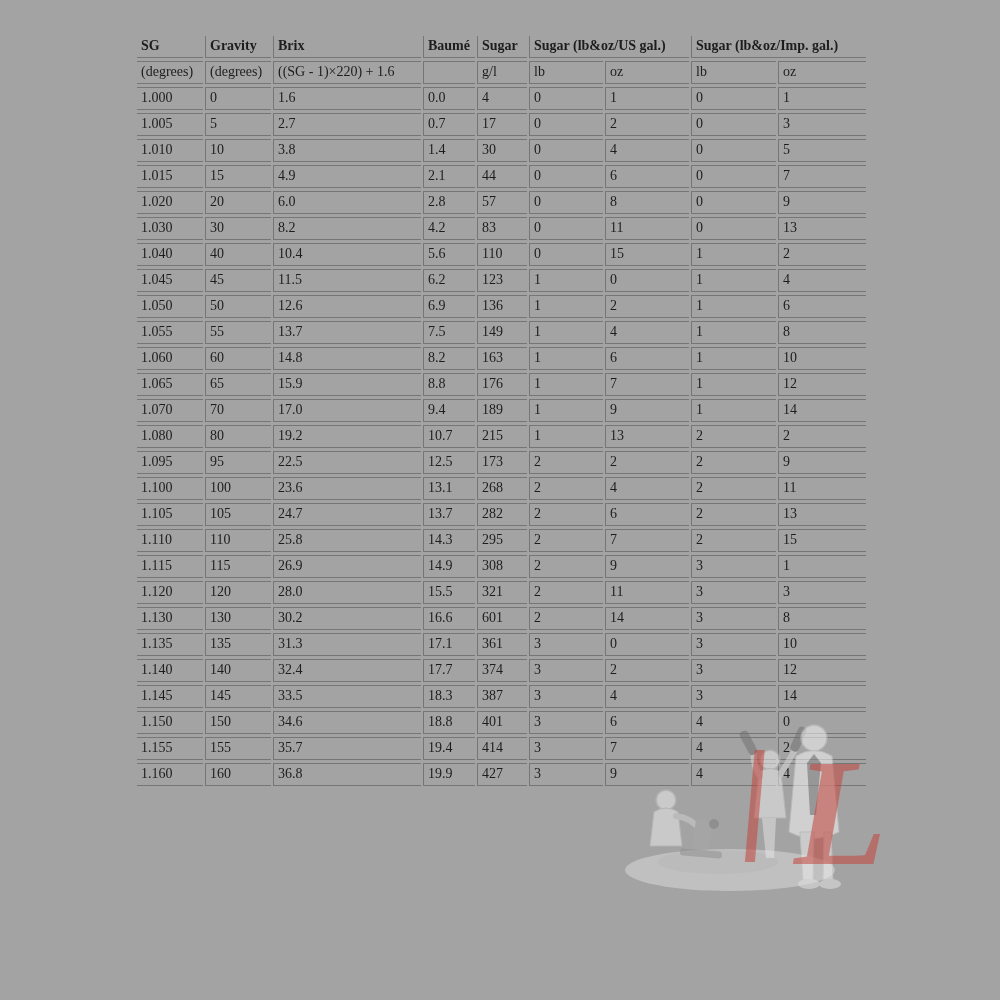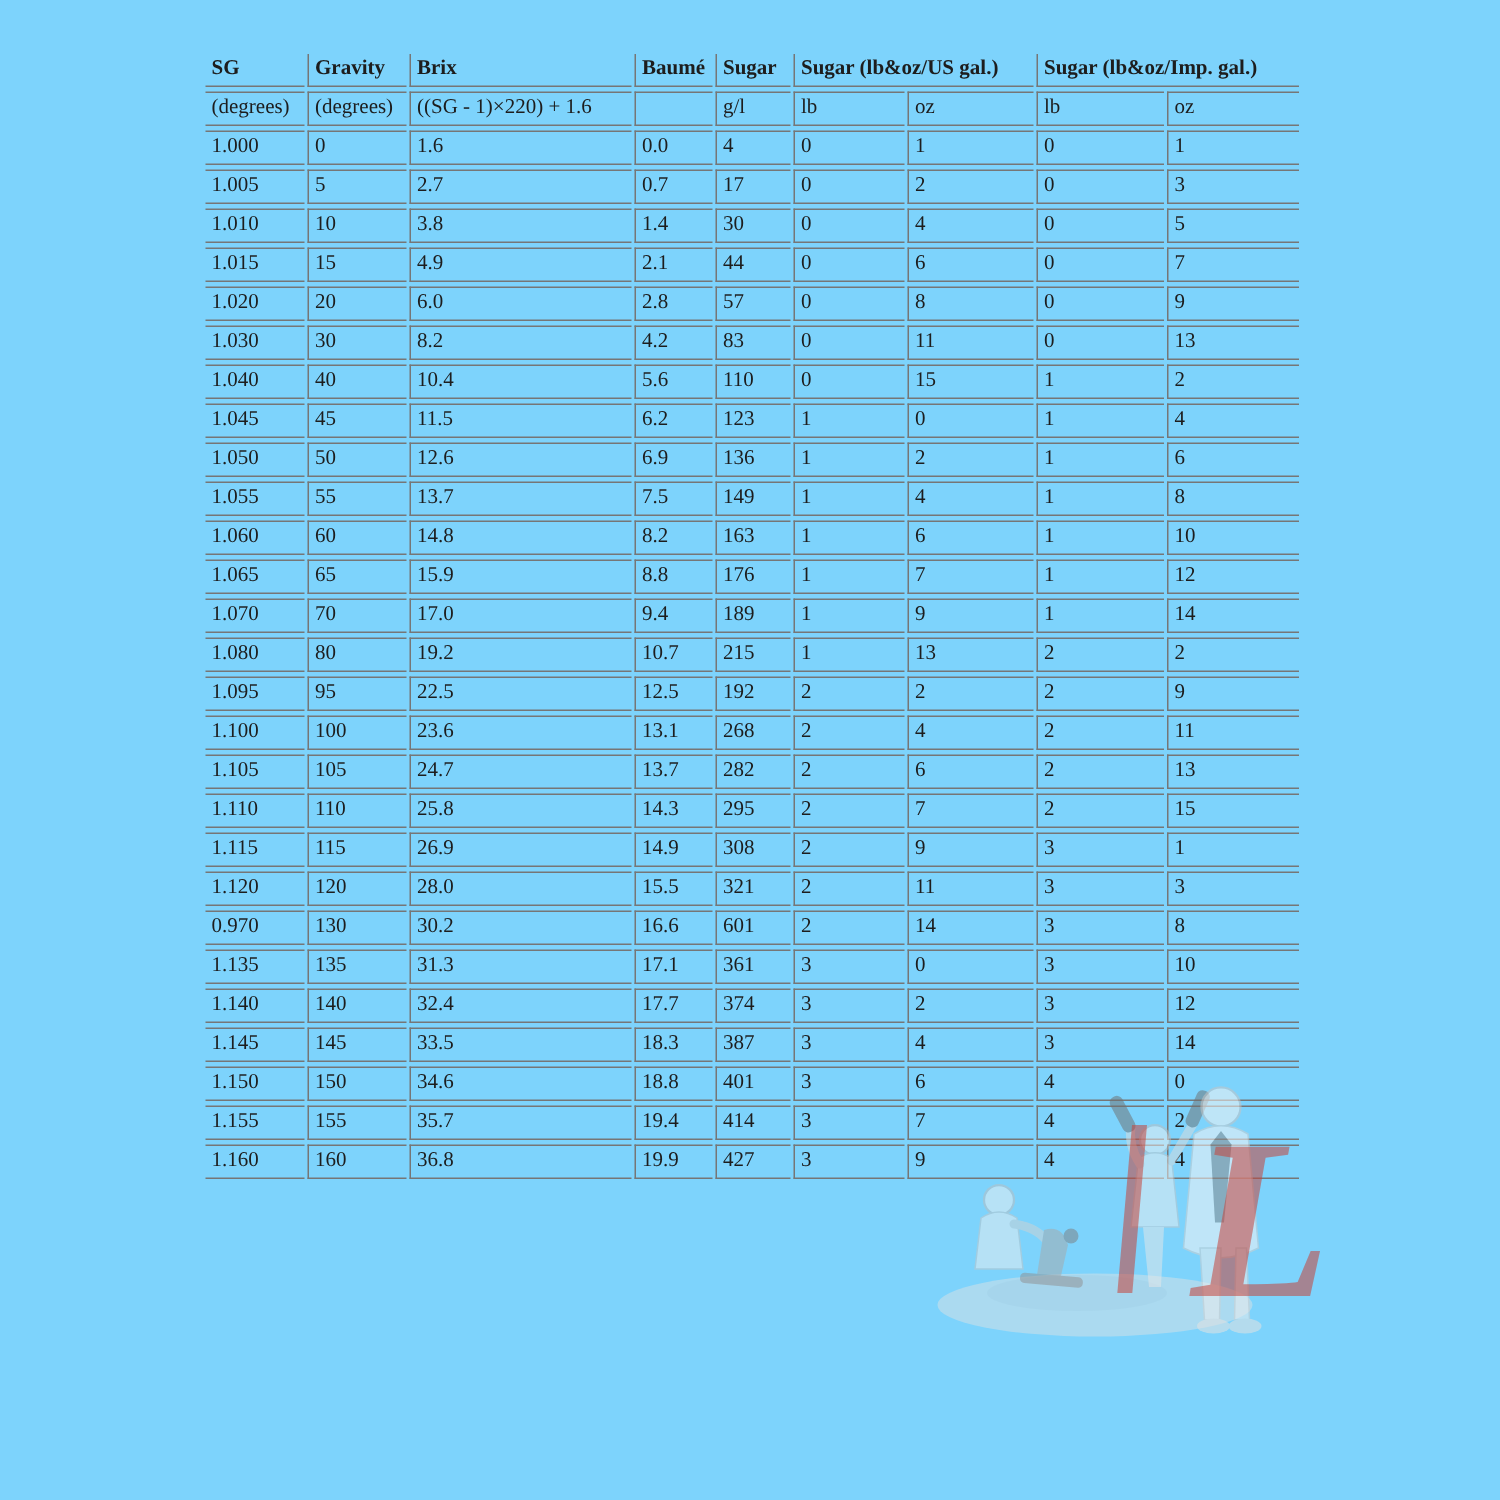--- a/index.html
+++ b/index.html
@@ -10,21 +10,21 @@
   body {
     width: 1000px;
     height: 1000px;
     position: relative;
     overflow: hidden;
     font-family: "Liberation Serif", serif;
   }
   .sheet {
     position: absolute;
     inset: 0;
-    background: #7dd3fc;
+    background: #a3a3a3;
   }
   table.conv-table {
     position: absolute;
     left: 135px;
     top: 33px;
     width: 733px;
     border-collapse: separate;
     border-spacing: 2px 3px;
     table-layout: fixed;
     font-family: "Liberation Serif", serif;
@@ -255,21 +255,21 @@
           <td>1</td>
           <td>13</td>
           <td>2</td>
           <td>2</td>
         </tr>
         <tr>
           <td class="first">1.095</td>
           <td>95</td>
           <td>22.5</td>
           <td>12.5</td>
-          <td>192</td>
+          <td>173</td>
           <td>2</td>
           <td>2</td>
           <td>2</td>
           <td>9</td>
         </tr>
         <tr>
           <td class="first">1.100</td>
           <td>100</td>
           <td>23.6</td>
           <td>13.1</td>
@@ -317,21 +317,21 @@
           <td>120</td>
           <td>28.0</td>
           <td>15.5</td>
           <td>321</td>
           <td>2</td>
           <td>11</td>
           <td>3</td>
           <td>3</td>
         </tr>
         <tr>
-          <td class="first">0.970</td>
+          <td class="first">1.130</td>
           <td>130</td>
           <td>30.2</td>
           <td>16.6</td>
           <td>601</td>
           <td>2</td>
           <td>14</td>
           <td>3</td>
           <td>8</td>
         </tr>
         <tr>

